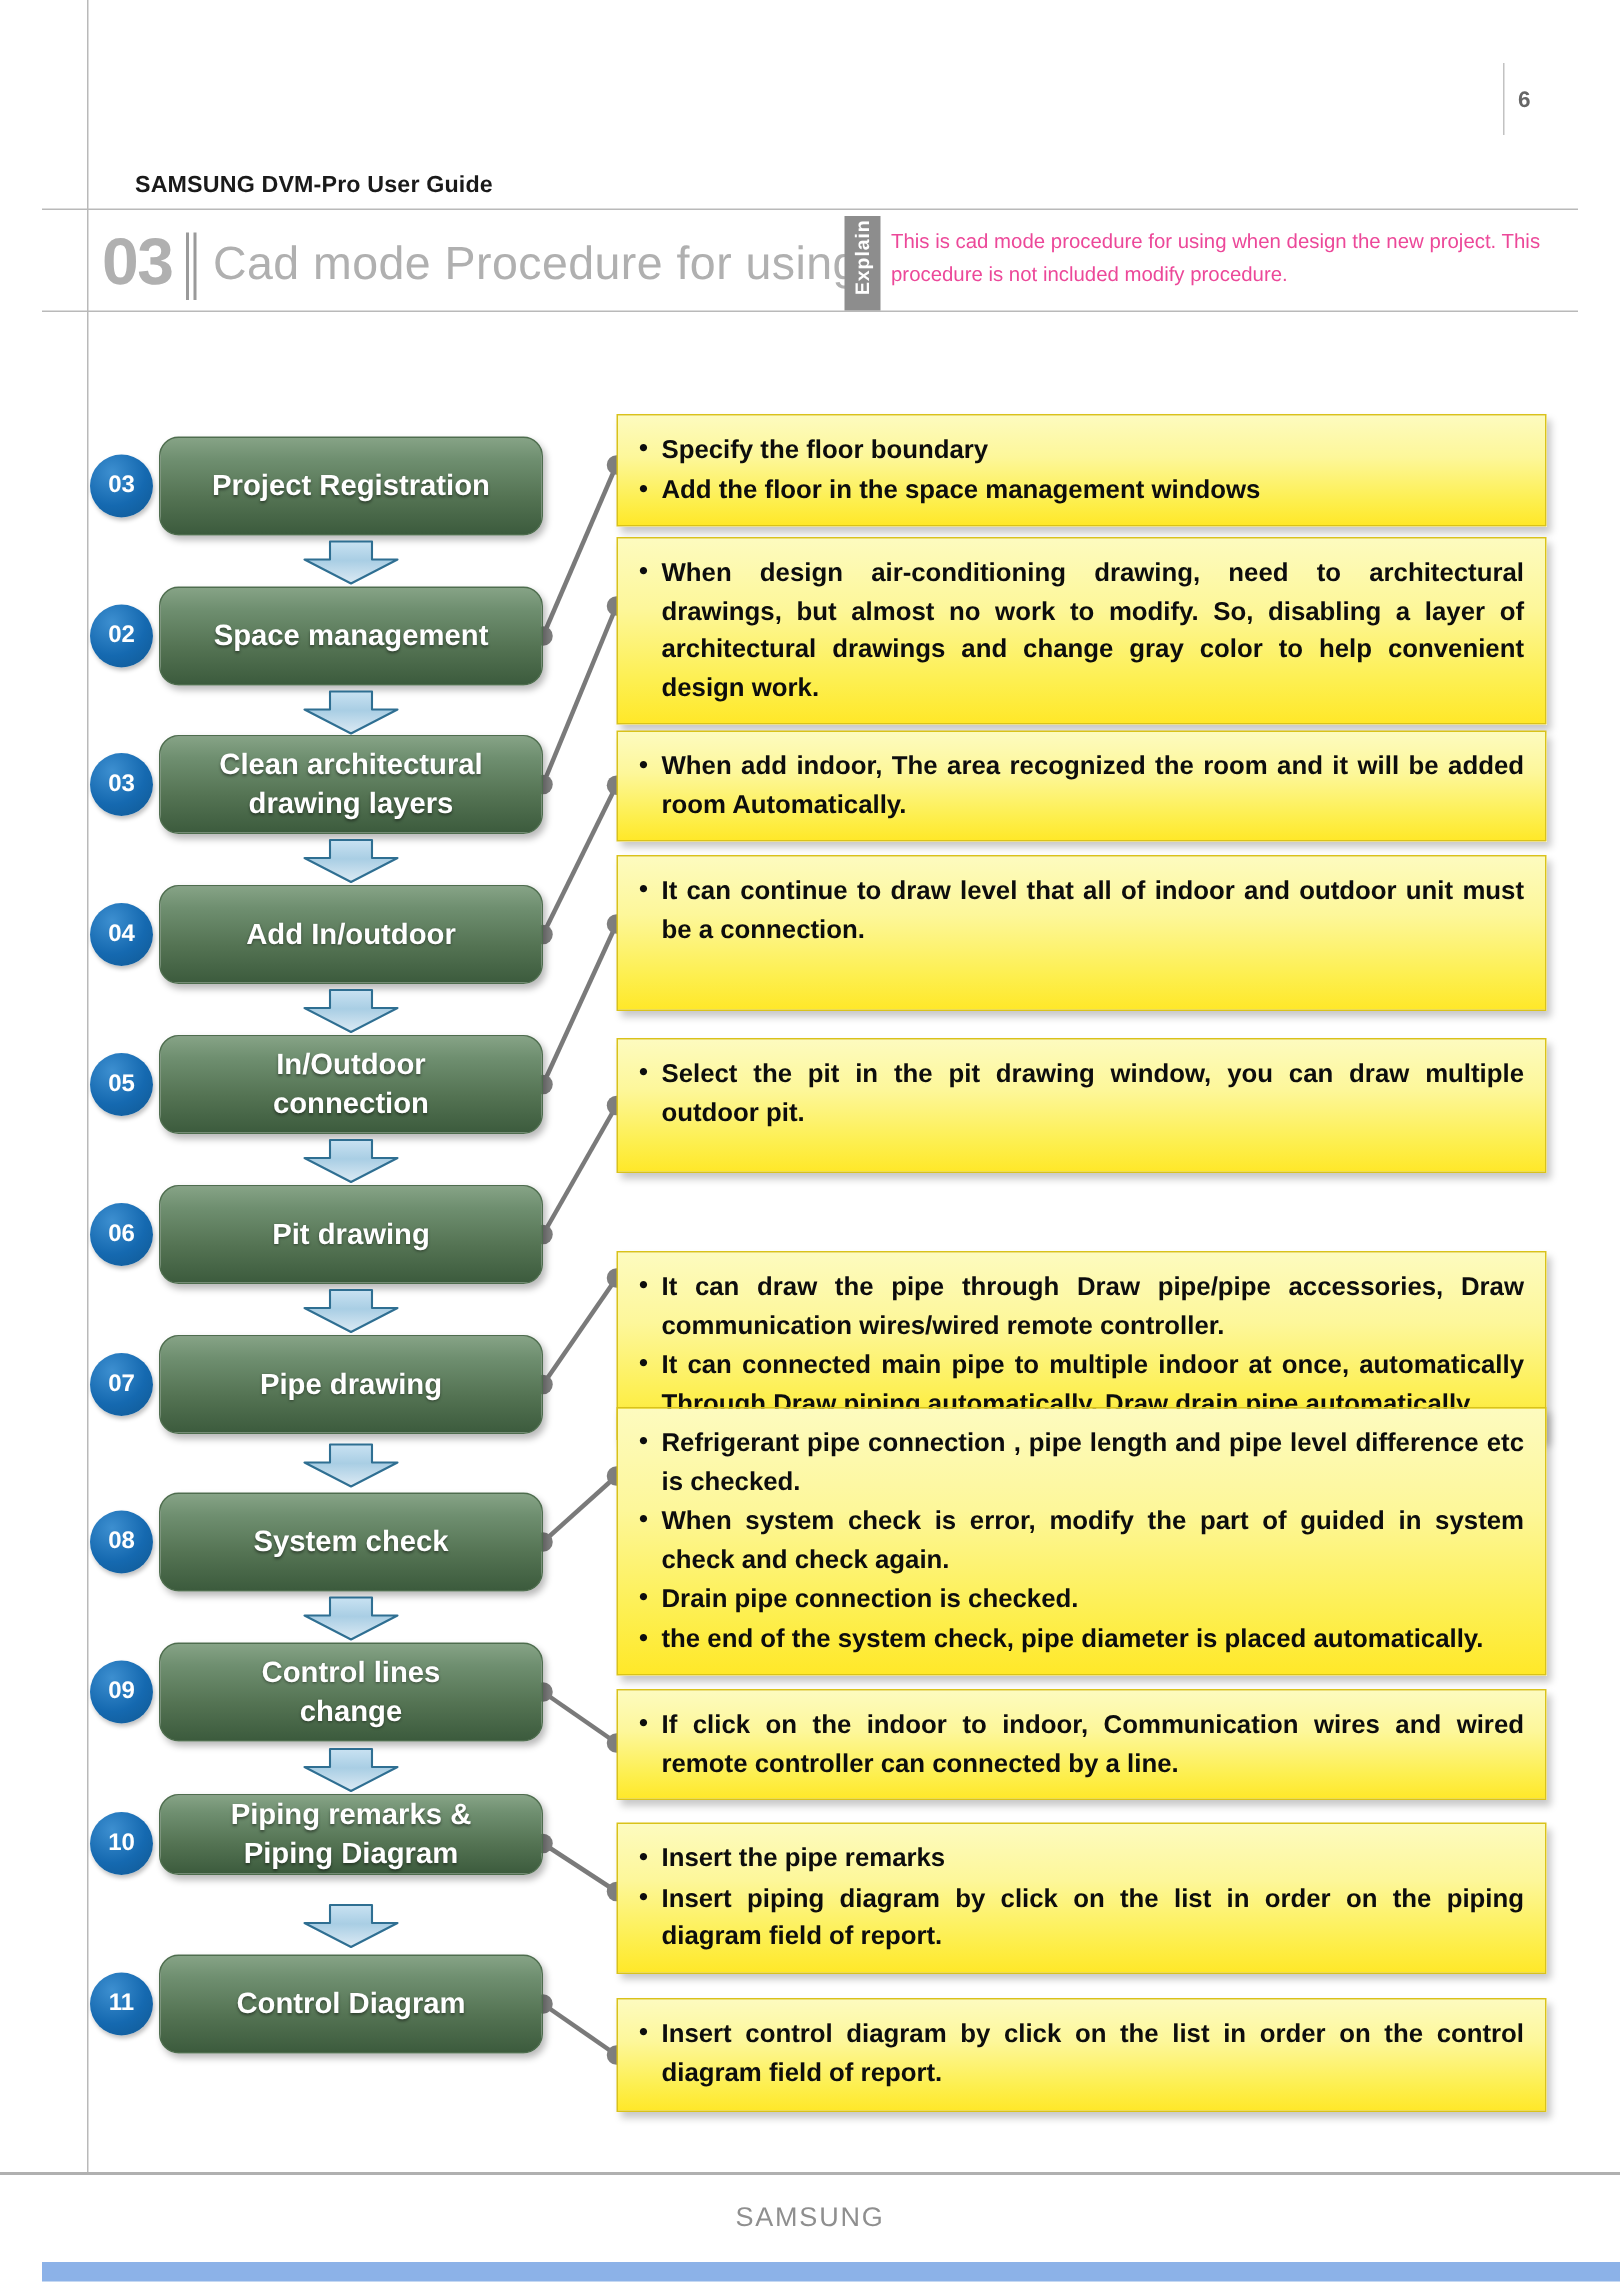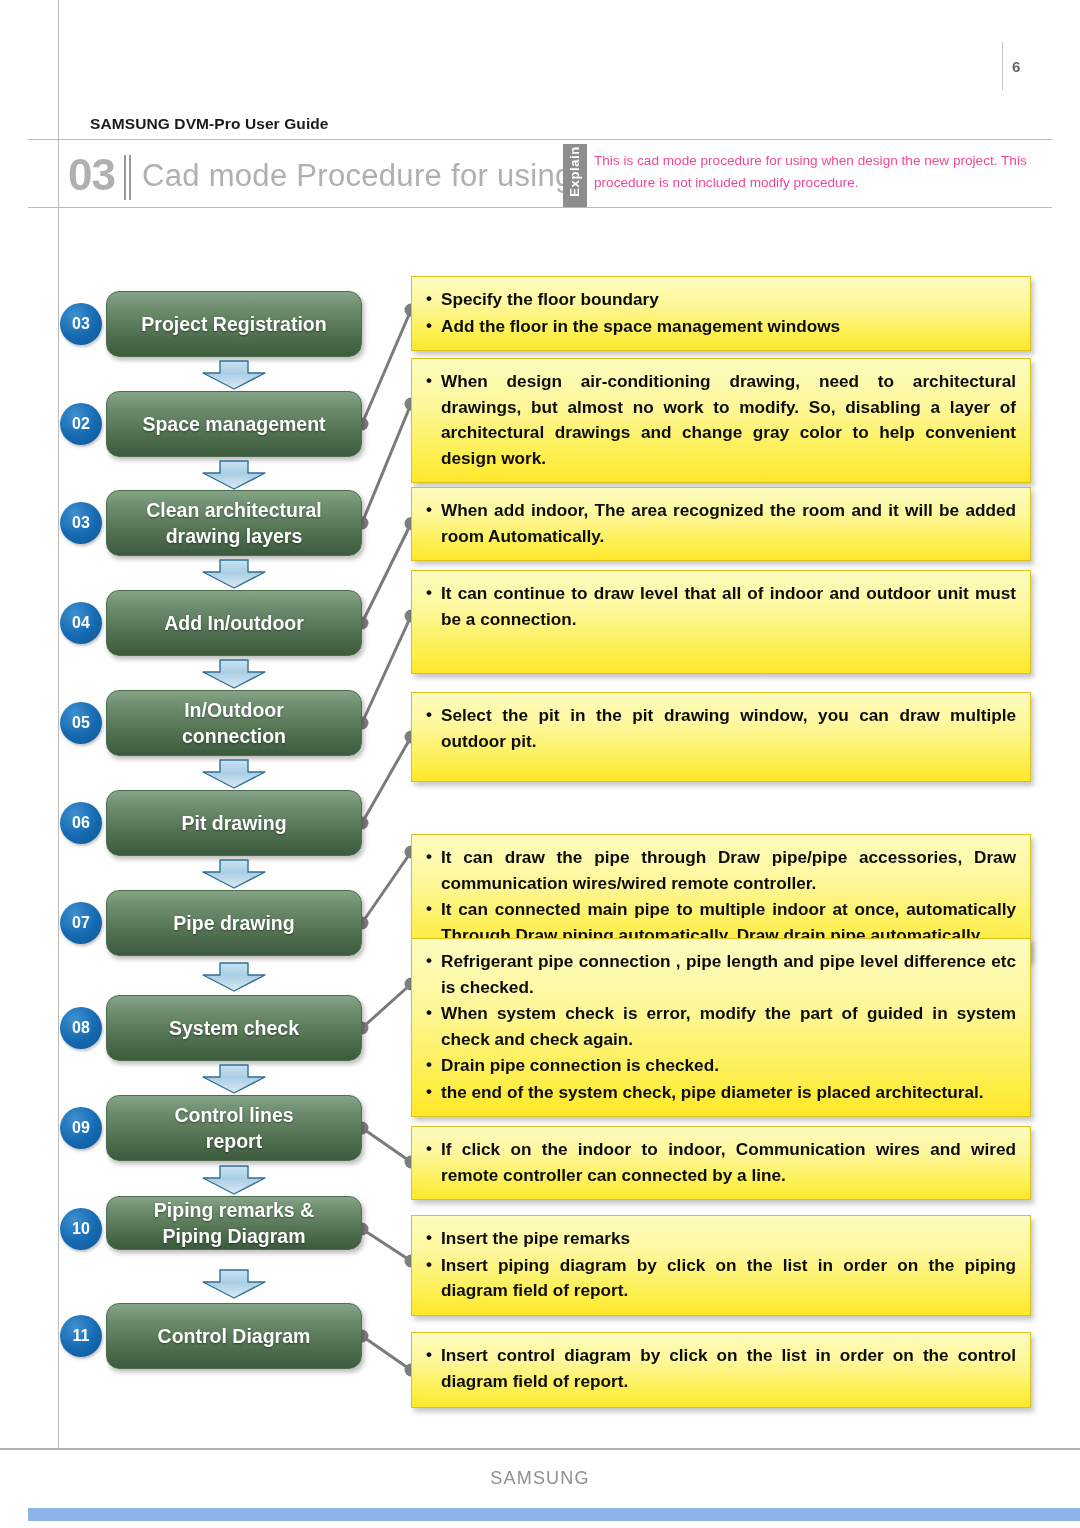--- a/index.html
+++ b/index.html
@@ -331,21 +331,21 @@
             <linearGradient id="ag7" x1="0" y1="0" x2="0" y2="1">
               <stop offset="0%" stop-color="#c9e2f2"></stop>
               <stop offset="45%" stop-color="#a9cee4"></stop>
               <stop offset="100%" stop-color="#dceaf4"></stop>
             </linearGradient>
           </defs>
           <path d="M19 2 L47 2 L47 14 L64 14 L33 30 L2 14 L19 14 Z" fill="url(#ag7)" stroke="#2f6f92" stroke-width="1.4" stroke-linejoin="round"></path>
         </svg></div>
       <div class="flowbox" style="top: 1095px; height: 66px;">
         <span style="white-space: pre-line;">Control lines
-report</span>
+change</span>
       </div>
       <div class="badge" style="top: 1107px;">
         <span>09</span>
       </div>
       <div class="arrow" style="top: 1163.5px;"><svg width="66" height="32" viewBox="0 0 66 32">
           <defs>
             <linearGradient id="ag8" x1="0" y1="0" x2="0" y2="1">
               <stop offset="0%" stop-color="#c9e2f2"></stop>
               <stop offset="45%" stop-color="#a9cee4"></stop>
               <stop offset="100%" stop-color="#dceaf4"></stop>
@@ -431,21 +431,21 @@
           <li>
             <span>Refrigerant pipe connection , pipe length and pipe level difference etc is checked.</span>
           </li>
           <li>
             <span>When system check is error, modify the part of guided in system check and check again.</span>
           </li>
           <li>
             <span>Drain pipe connection is checked.</span>
           </li>
           <li>
-            <span>the end of the system check, pipe diameter is placed architectural.</span>
+            <span>the end of the system check, pipe diameter is placed automatically.</span>
           </li>
         </ul>
       </div>
       <div class="callout" style="top: 1126px; min-height: 72px;">
         <ul>
           <li>
             <span>If click on the indoor to indoor, Communication wires and wired remote controller can connected by a line.</span>
           </li>
         </ul>
       </div>

